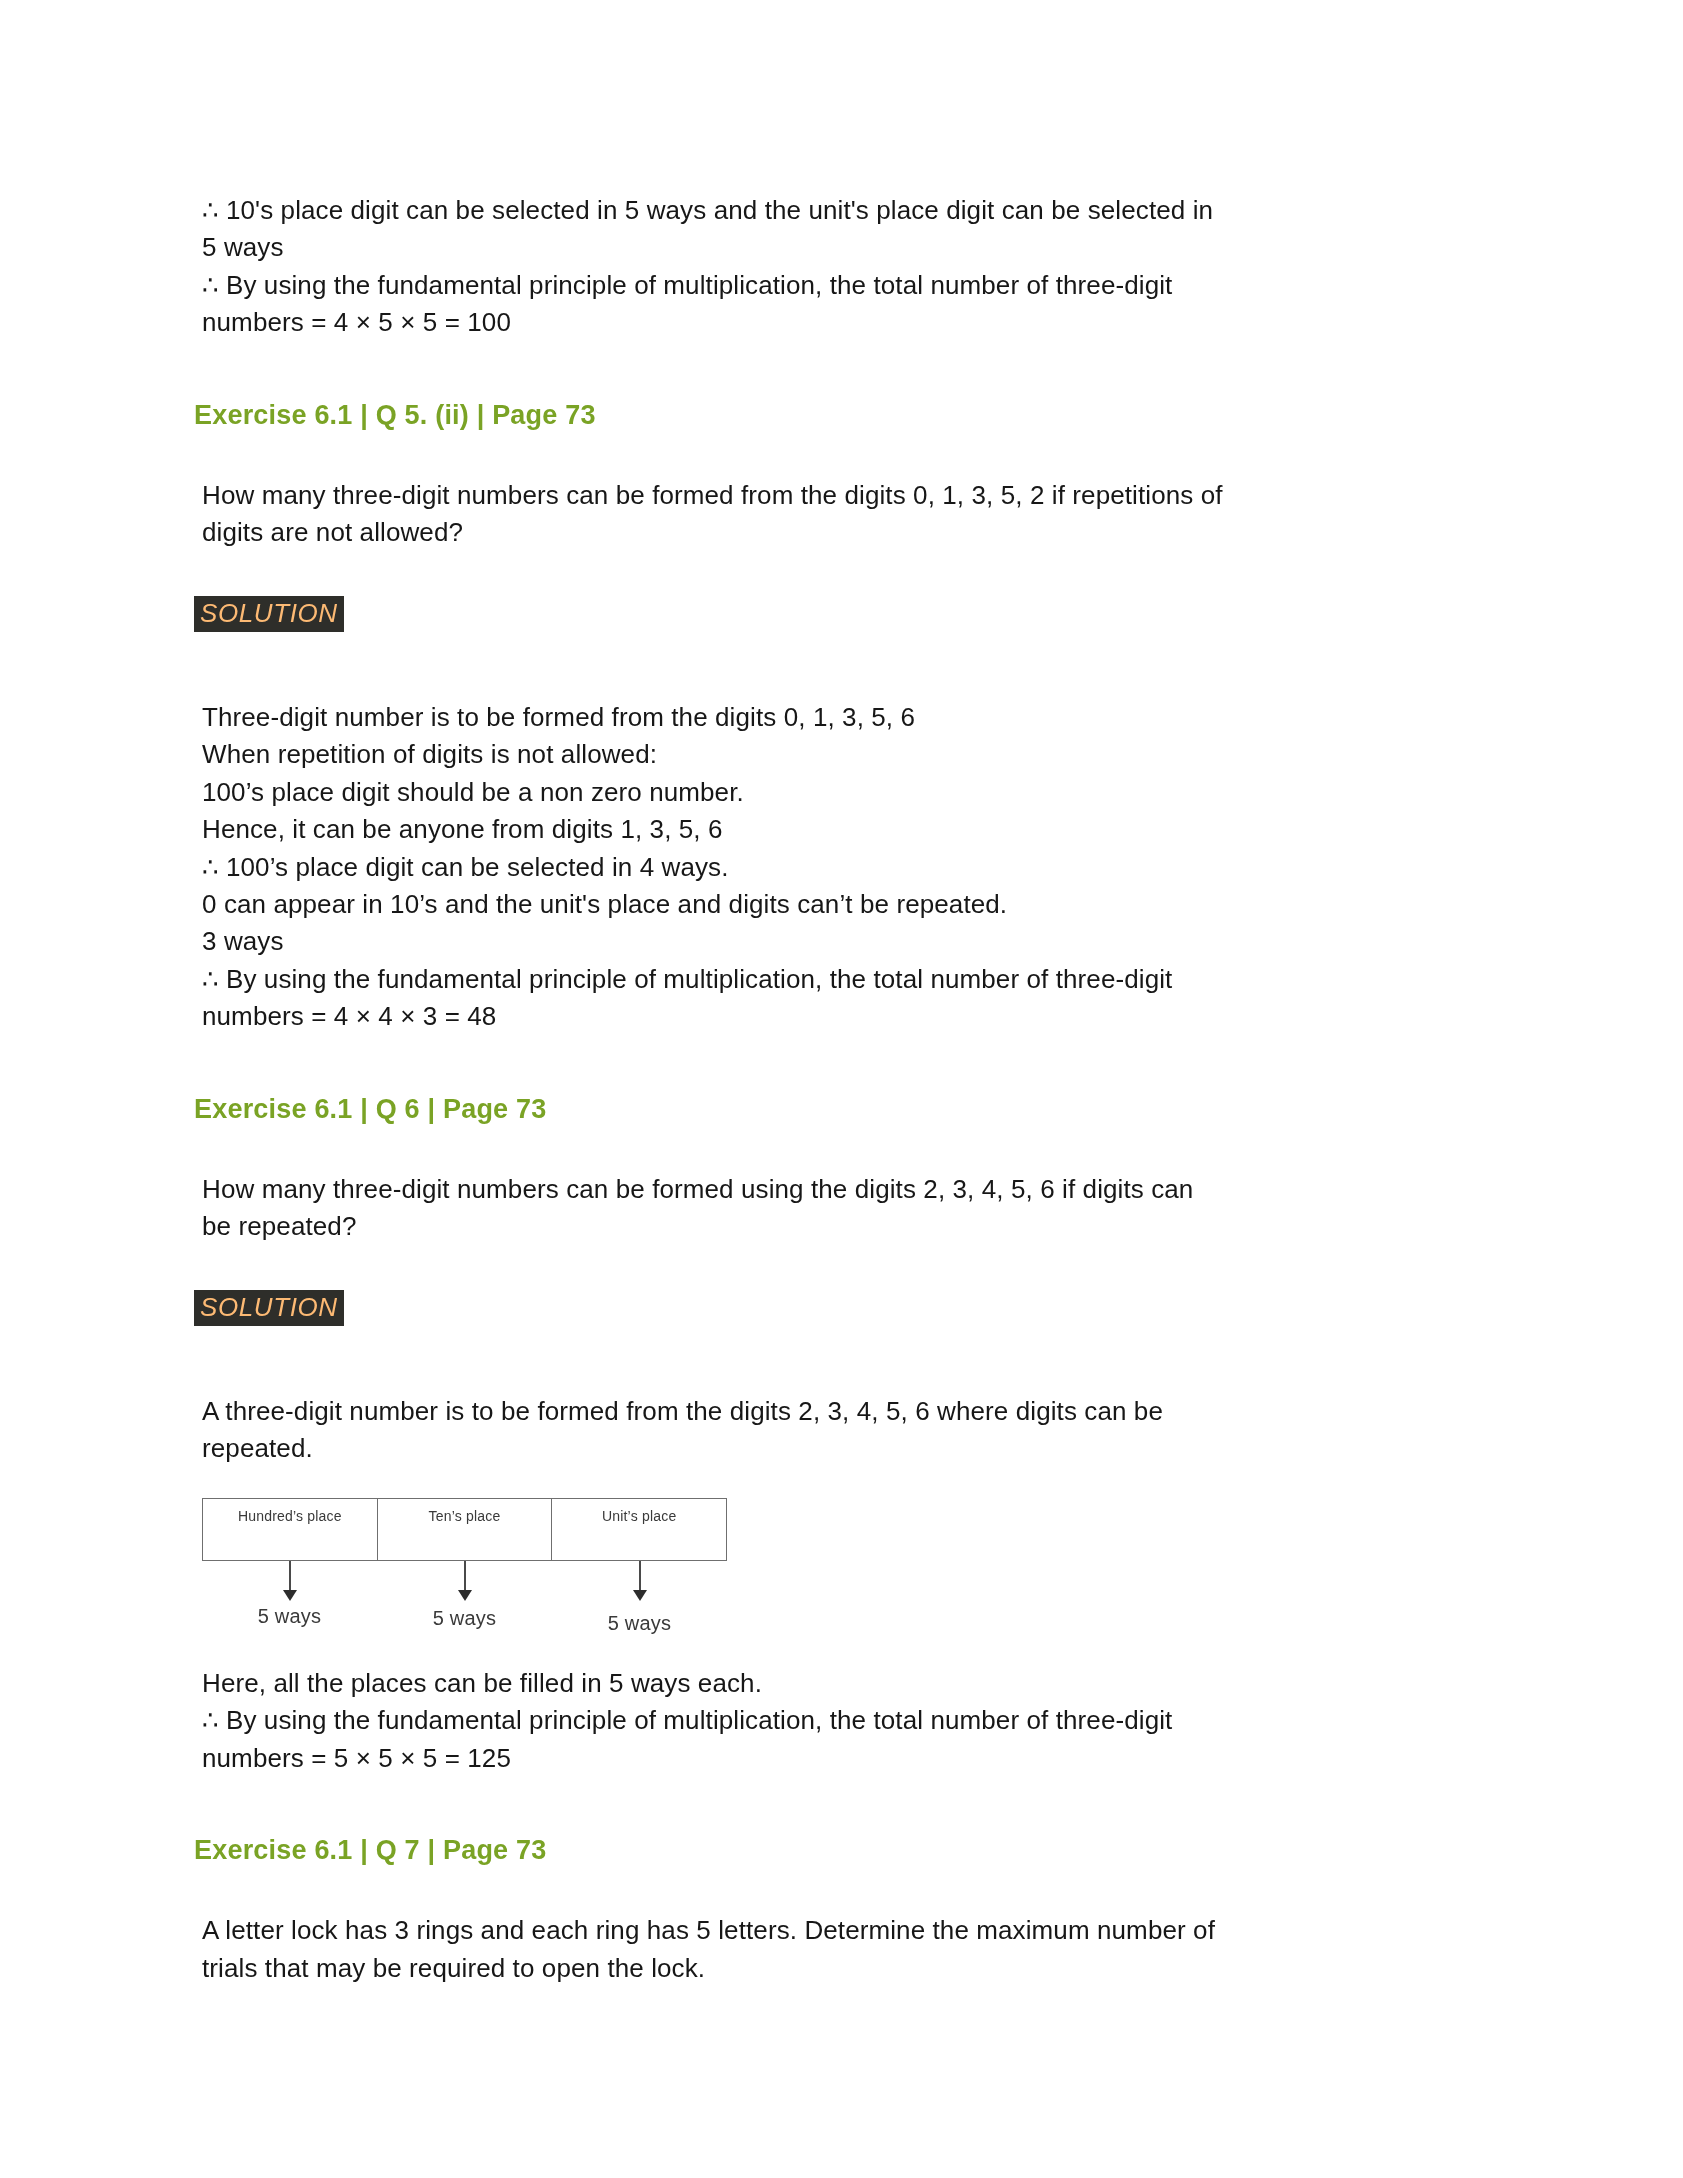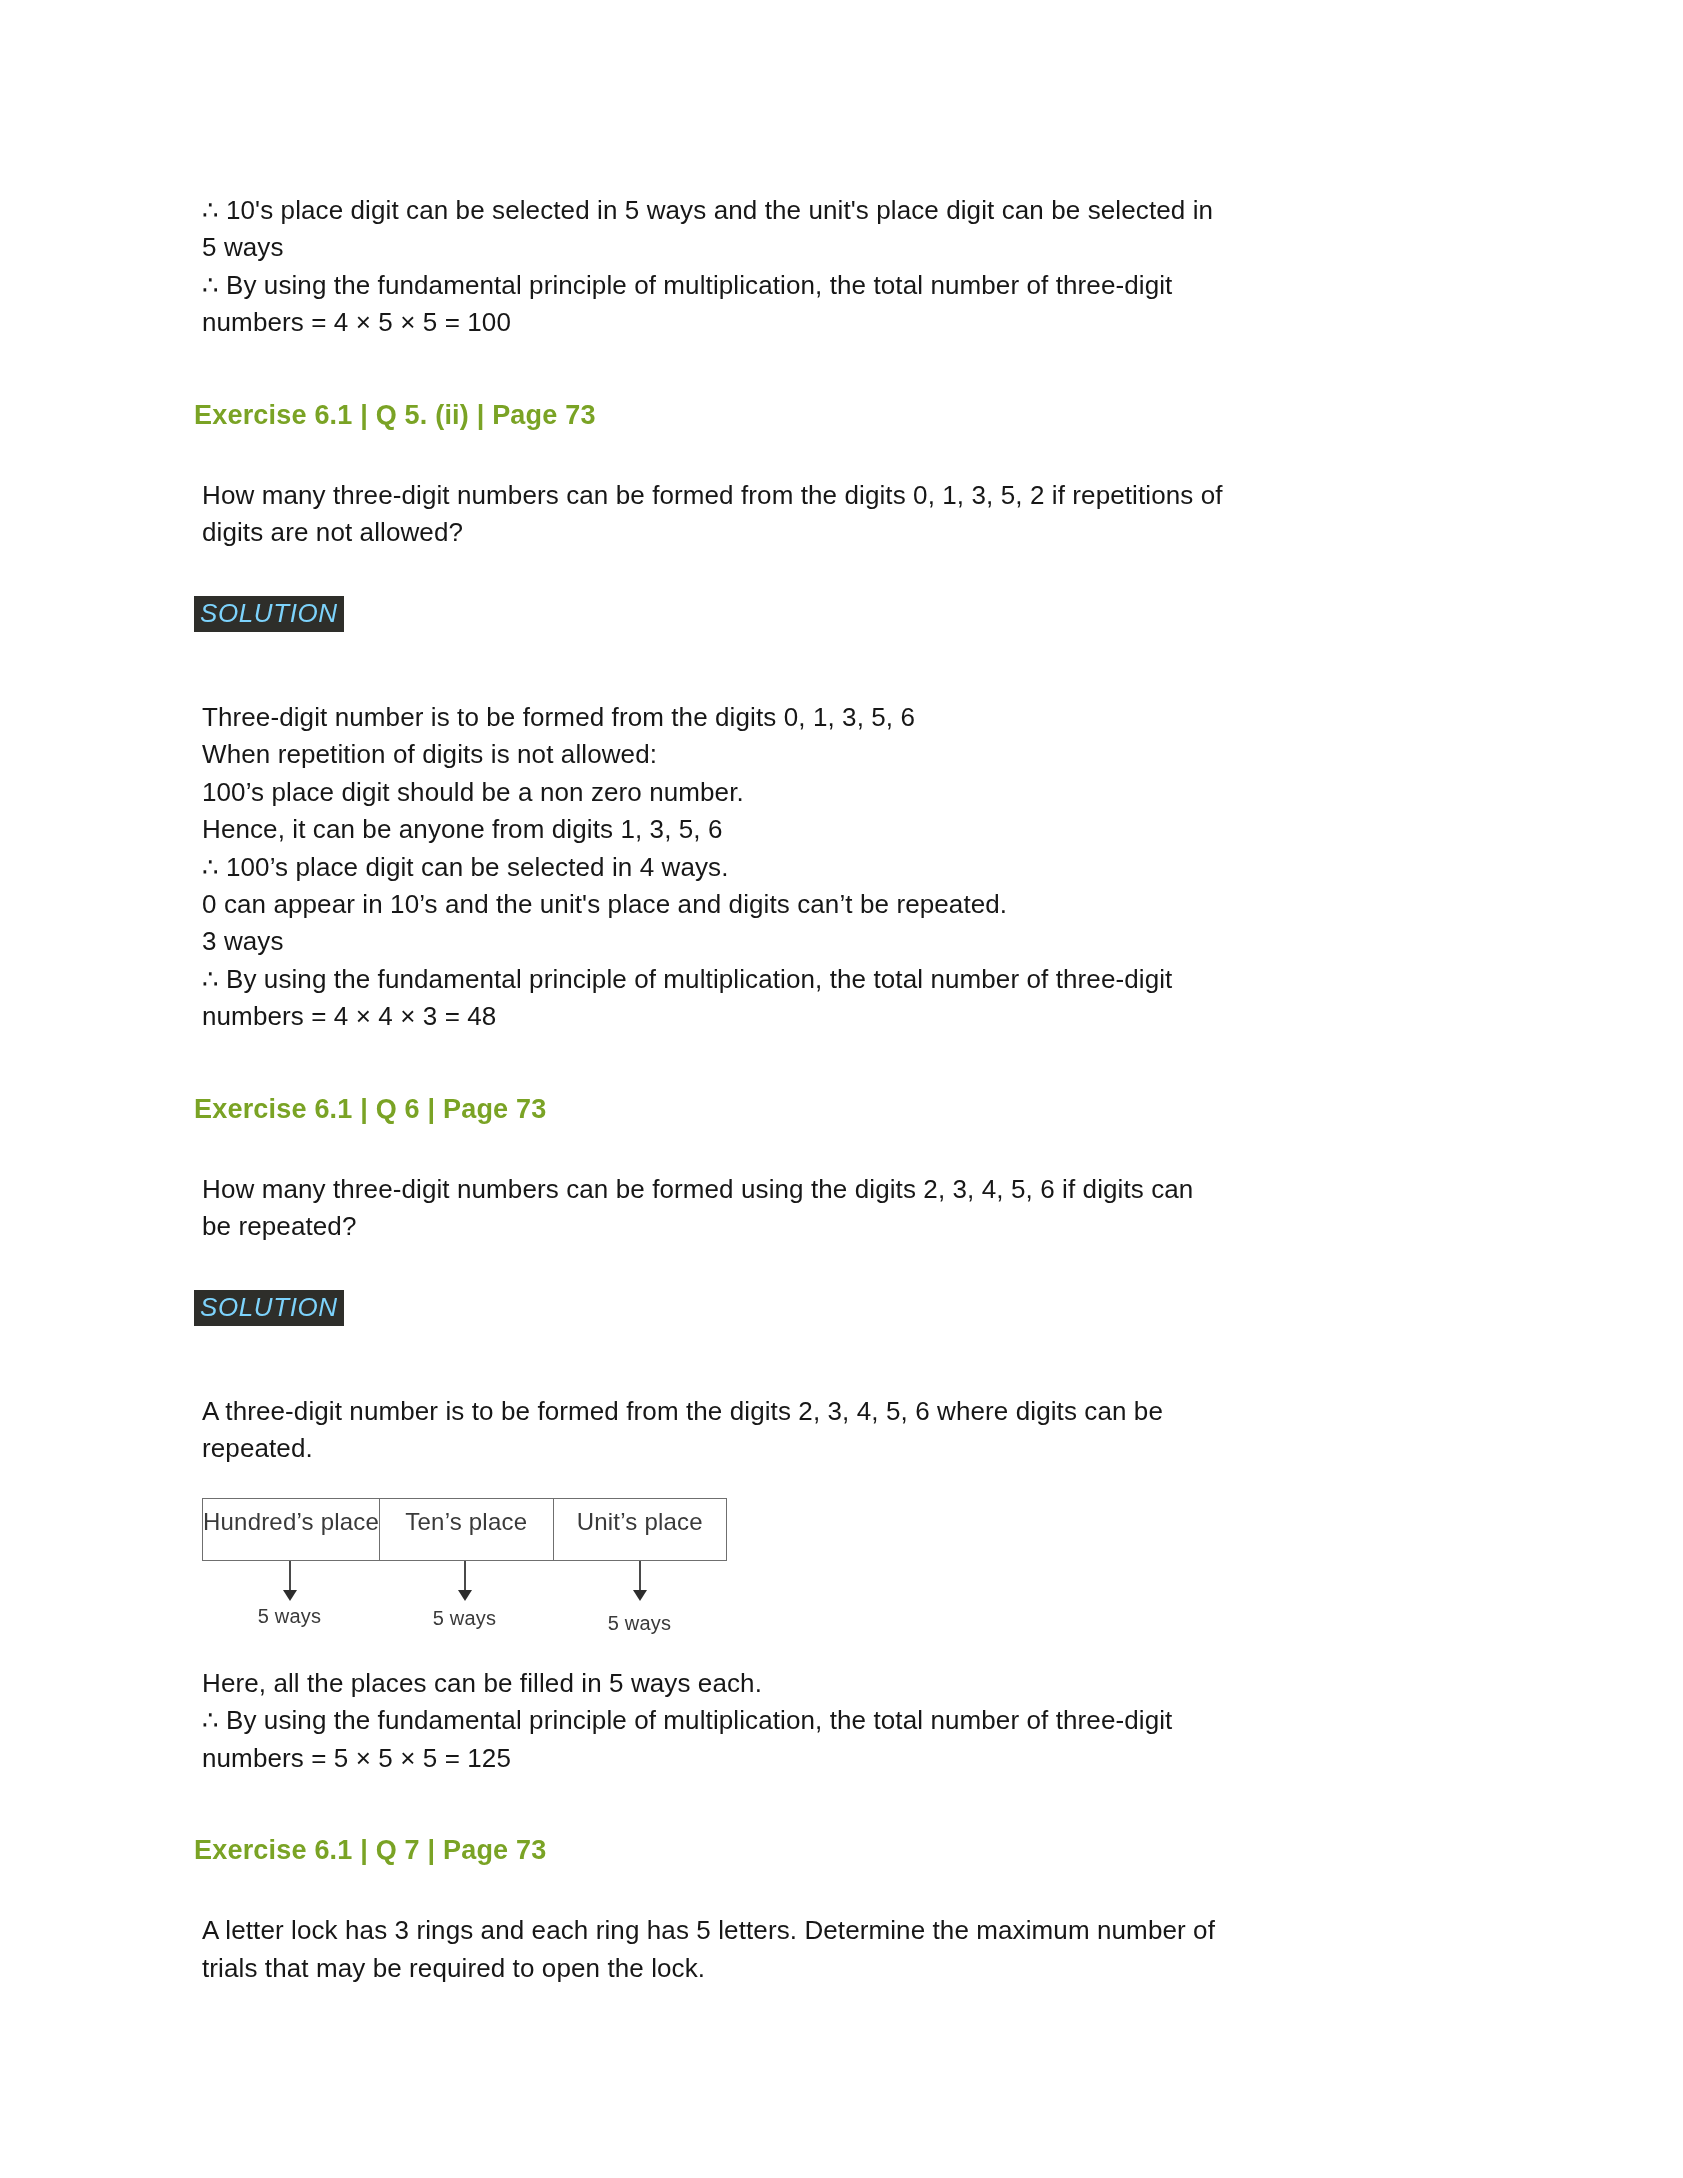--- a/index.html
+++ b/index.html
@@ -54,21 +54,21 @@
     margin: 0;
   }
 
   
   .solution-wrap {
     display: block;
   }
   .solution-badge {
     display: inline-block;
     background: #2e2e2a;
-    color: #7dd3fc;
+    color: #fdba74;
     font-style: italic;
     font-size: 26px;
     letter-spacing: 0.6px;
     padding: 3px 6px 4px 6px;
     line-height: 1.12;
   }
 
   
   .diagram {
     position: relative;
@@ -87,21 +87,21 @@
     border-right: 1.6px solid #6f6f6f;
     box-sizing: border-box;
     height: 61px;
     display: flex;
     justify-content: center;
     align-items: flex-start;
     padding-top: 9px;
   }
   .pv-cell:last-child { border-right: none; }
   .pv-cell-label {
-    font-size: 24px;
+    font-size: 14px;
     color: #3a3a3a;
     font-family: "Liberation Sans", sans-serif;
     letter-spacing: 0.2px;
     white-space: nowrap;
   }
   .pv-arrows {
     display: flex;
     width: 525px;
   }
   .pv-arrow-col {

